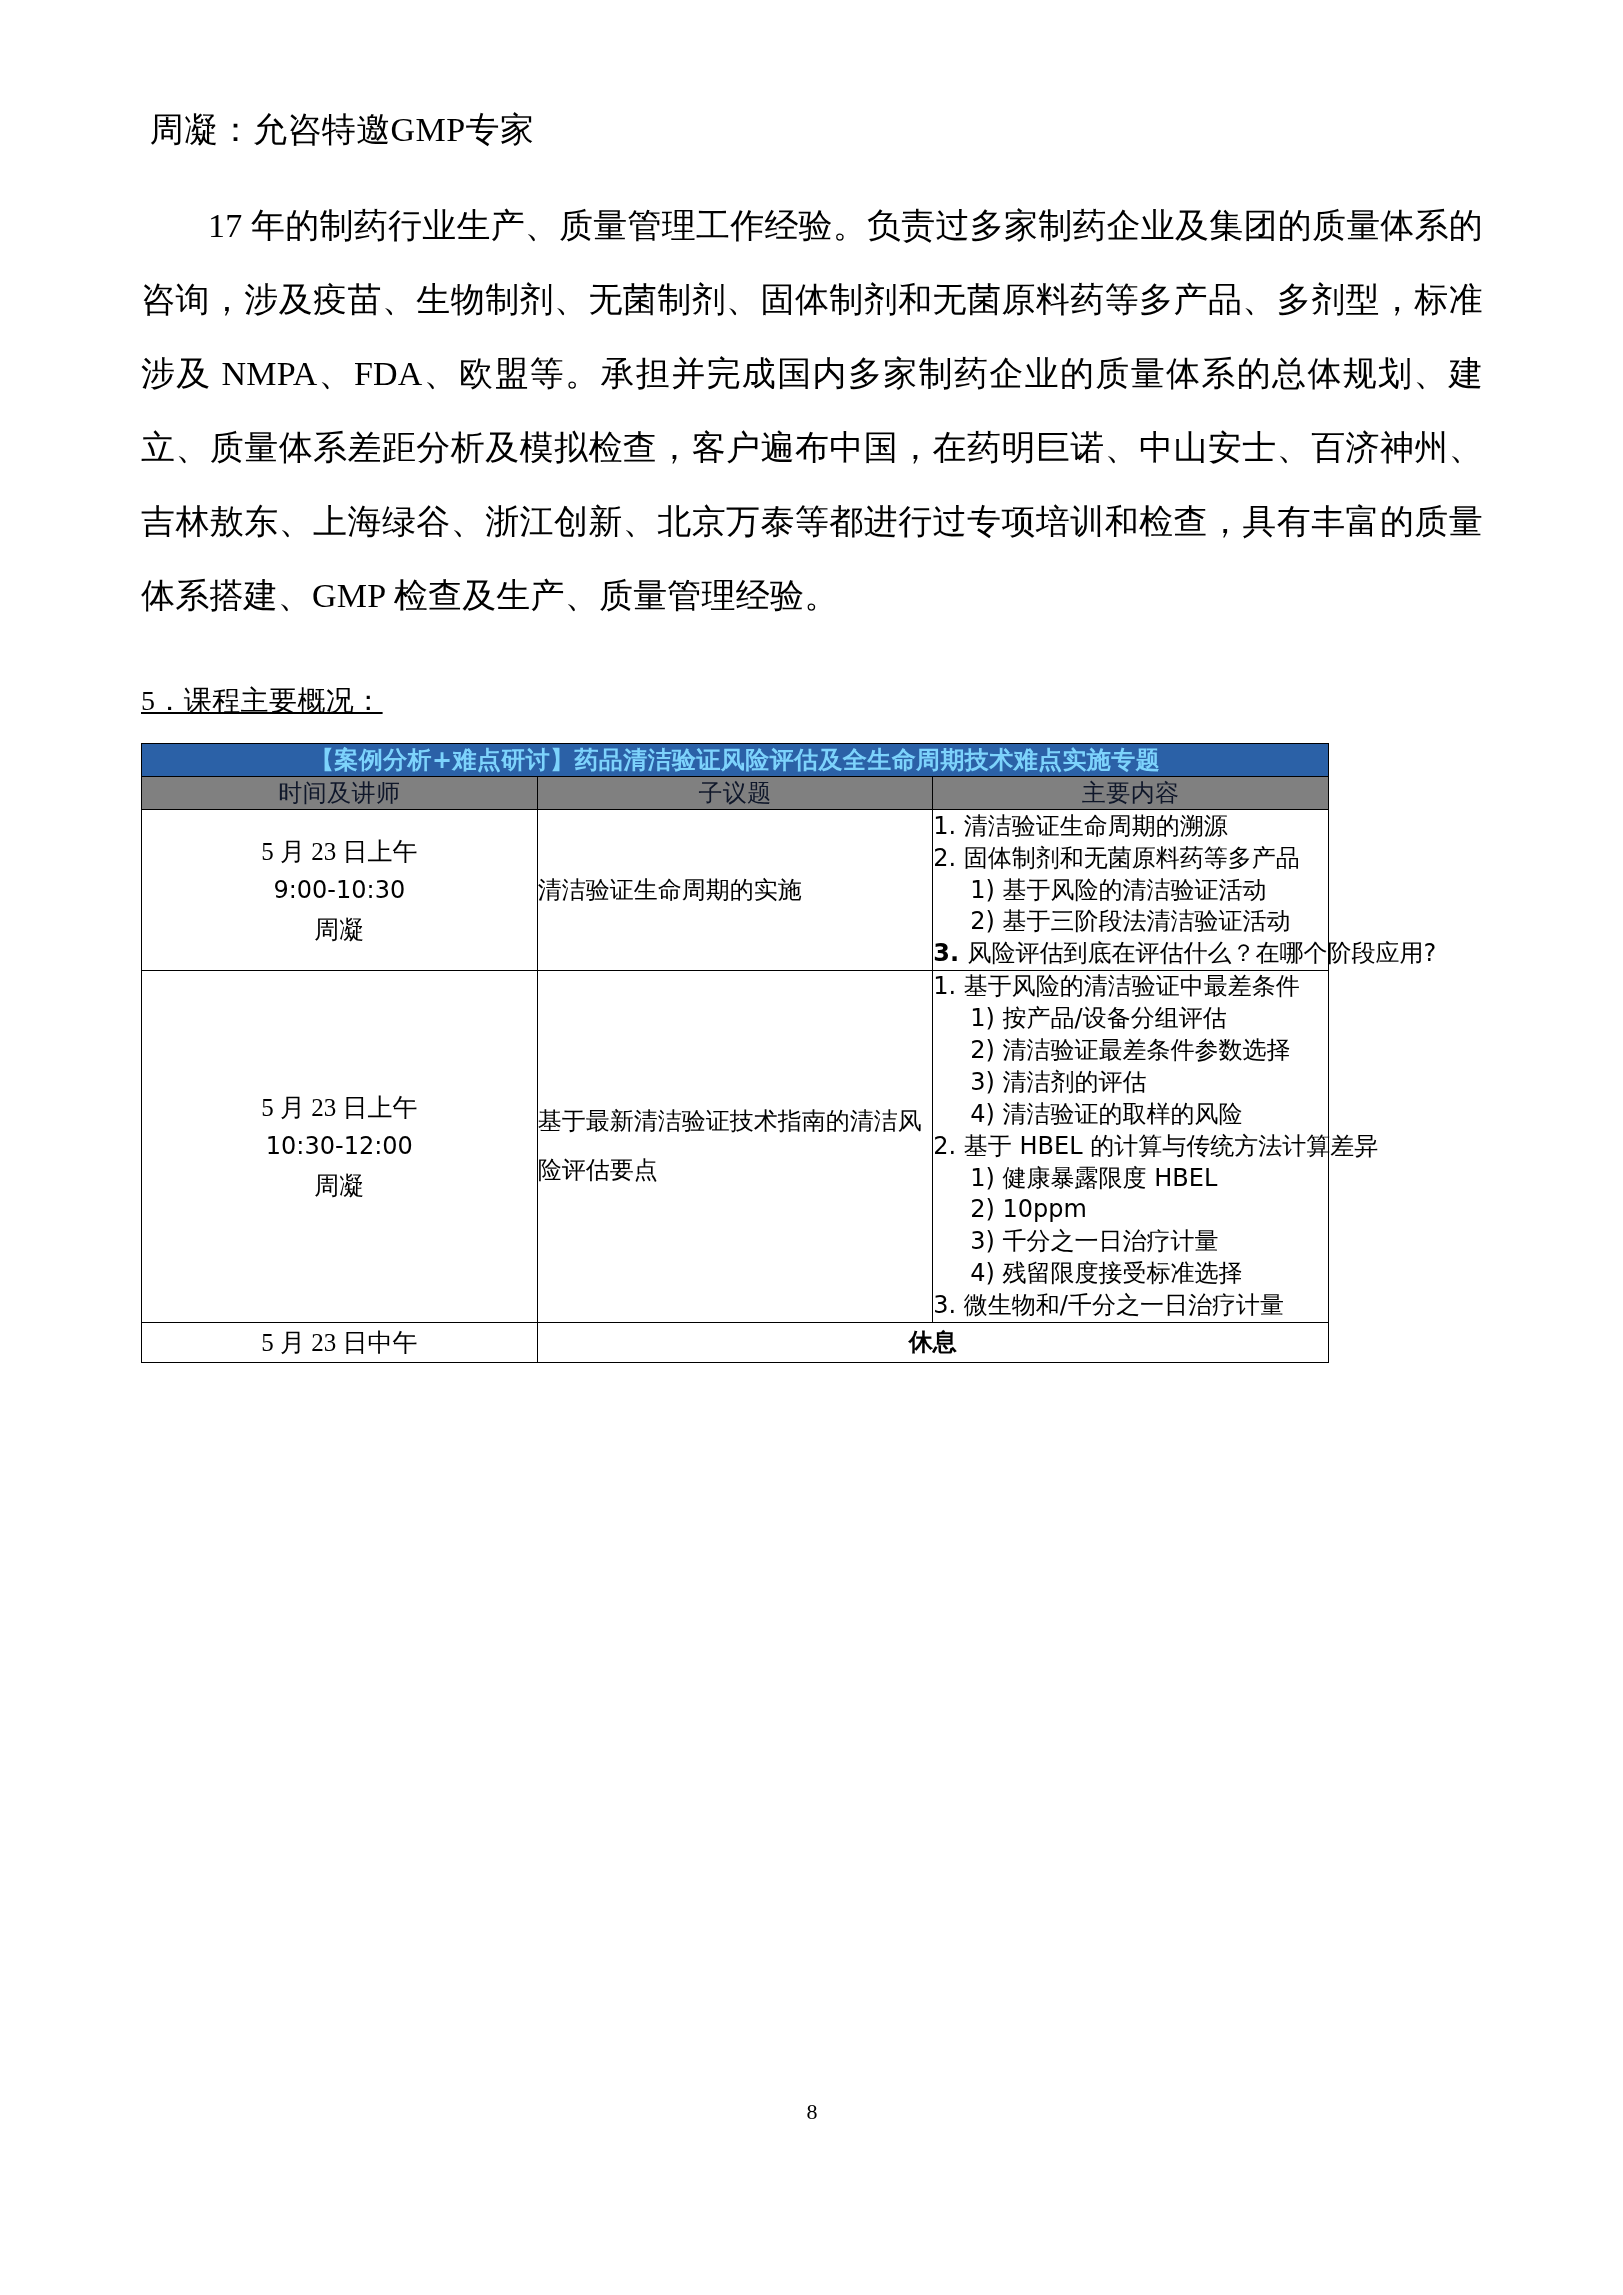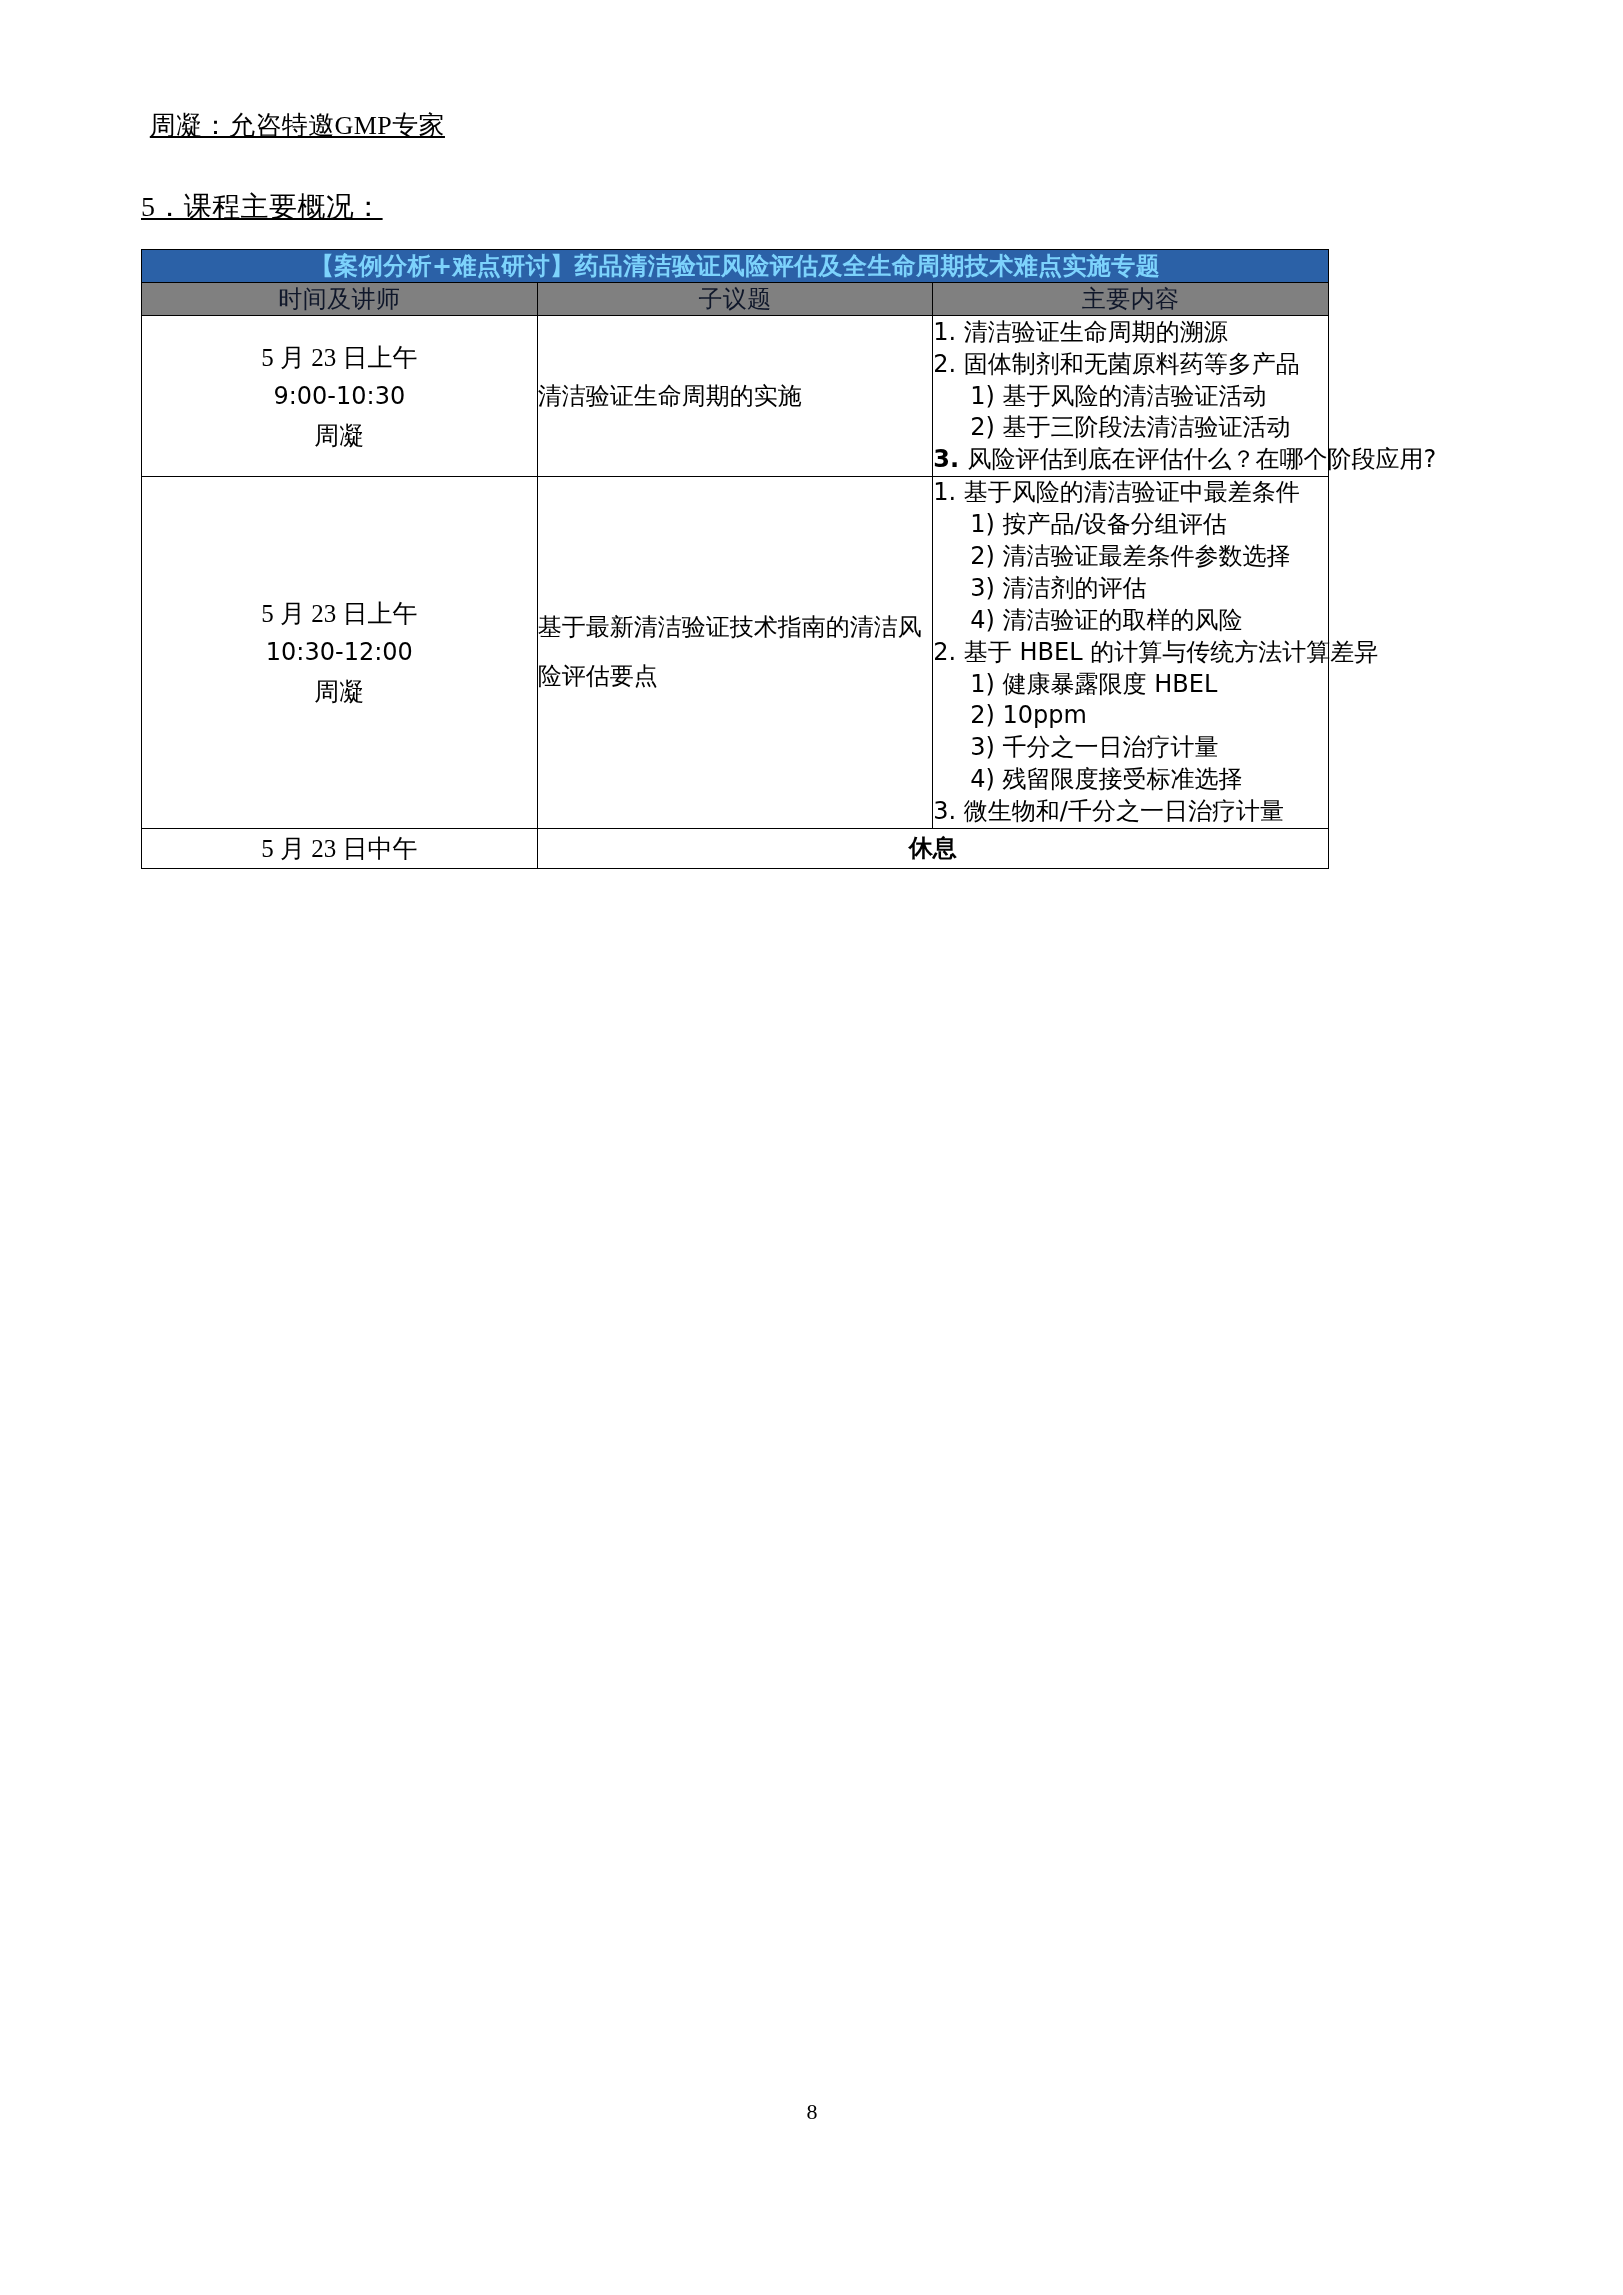--- a/index.html
+++ b/index.html
@@ -26,26 +26,25 @@
 
   .content {
     position: absolute;
     left: 141px;
     top: 113px;
     width: 1342px;
   }
 
   
   .speaker-line {
-    font-size: 26px;
+    font-size: 34px;
     line-height: 1.0;
     letter-spacing: 0.4px;
     margin: 0 0 0 8.8px;
     white-space: nowrap;
-    text-decoration: underline;
   }
 
   .prose {
     margin: 42px 0 0 0;
     font-size: 34px;
     line-height: 74px;
     text-align: justify;
     text-justify: inter-ideograph;
     text-indent: 67px;
     letter-spacing: 0.2px;
@@ -152,20 +151,21 @@
   }
 </style>
 </head>
 <body>
 
 <div class="page">
   <div class="content">
 
     <p class="speaker-line">周凝：允咨特邀GMP专家</p>
 
+    <p class="prose">17 年的制药行业生产、质量管理工作经验。负责过多家制药企业及集团的质量体系的咨询，涉及疫苗、生物制剂、无菌制剂、固体制剂和无菌原料药等多产品、多剂型，标准涉及 NMPA、FDA、欧盟等。承担并完成国内多家制药企业的质量体系的总体规划、建立、质量体系差距分析及模拟检查，客户遍布中国，在药明巨诺、中山安士、百济神州、吉林敖东、上海绿谷、浙江创新、北京万泰等都进行过专项培训和检查，具有丰富的质量体系搭建、GMP 检查及生产、质量管理经验。</p>
 
     <p class="section-heading">5．课程主要概况：</p>
 
     <div class="schedule-wrap">
       <table class="schedule">
         <tbody id="schedule-body">
             <tr>
               <td class="title-cell" colspan="3">【案例分析+难点研讨】药品清洁验证风险评估及全生命周期技术难点实施专题</td>
             </tr>
             <tr>

